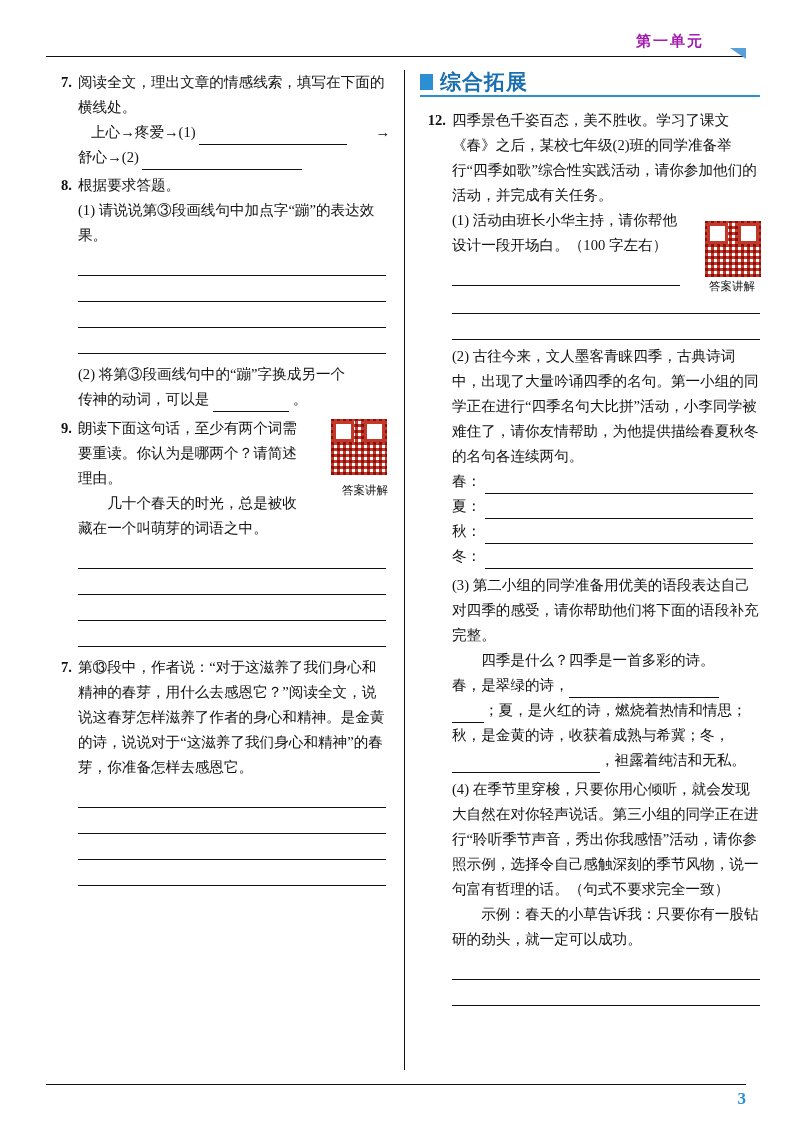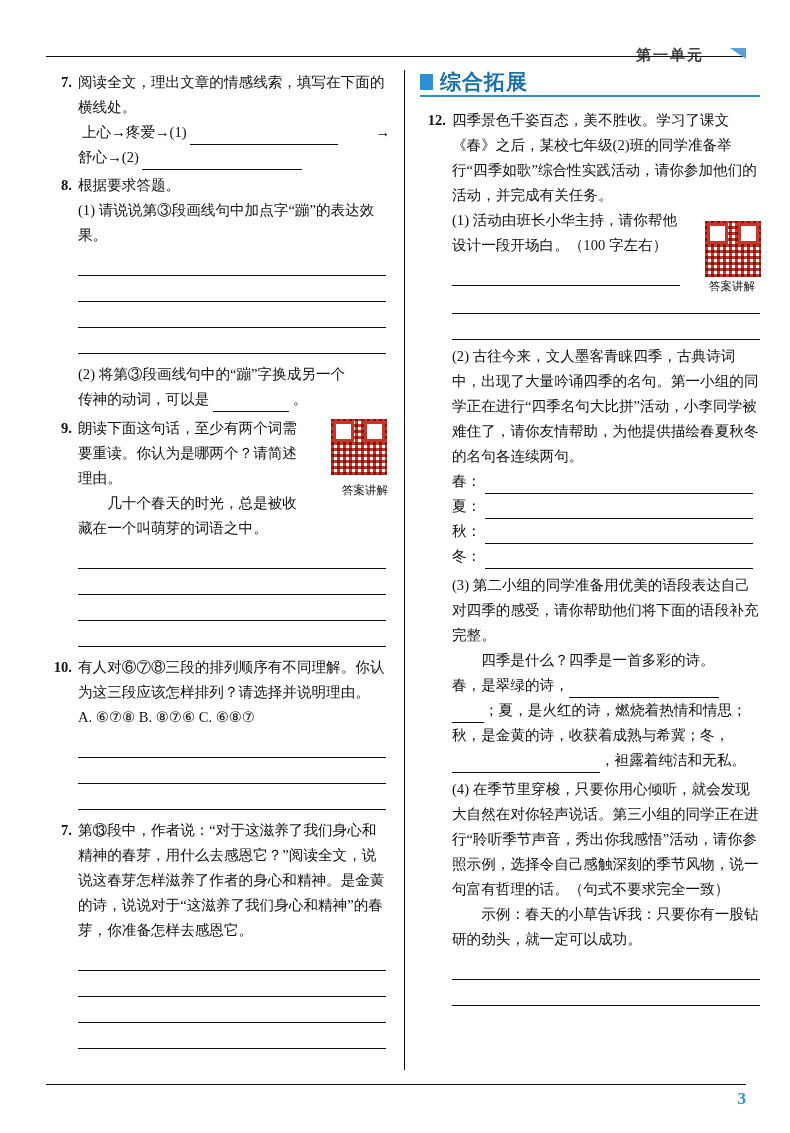--- a/index.html
+++ b/index.html
@@ -16,23 +16,23 @@
     left:0;top:0;width:790px;height:1133px;
     box-sizing:border-box;
   }
   
   .header{
     position:absolute;
     left:46px;top:30px;width:700px;
     height:34px;
   }
   .header-title{
-    position:absolute;right:42px;top:16px;
+    position:absolute;right:42px;top:2px;
     font-size:15px;font-weight:bold;letter-spacing:2px;
-    color:#404040;
+    color:#a21caf;
   }
   .header-rule{
     position:absolute;left:0;top:26px;width:700px;height:1px;
     background:#111;
   }
   .header-tri{
     position:absolute;right:0;top:18px;
     width:0;height:0;
     border-left:16px solid transparent;
     border-top:11px solid #5aa0d8;
@@ -144,21 +144,21 @@
   </div>
 
   <div class="divider"></div>
 
   <div class="col col-left">
 
     <div class="q">
       <div class="q-num">7.</div>
       <div class="q-body">阅读全文，理出文章的情感线索，填写在下面的横线处。</div>
       <div class="q-body" style="position:relative;height:25px;">
-        <span style="margin-left:4px;">上心→疼爱→(1)</span>
+        <span style="margin-left:13px;">上心→疼爱→(1)</span>
         <span class="blank-inline" style="width:148px;"></span>
         <span style="position:absolute;right:-4px;">→</span>
       </div>
       <div class="q-body" style="height:25px;">
         <span>舒心→(2)</span>
         <span class="blank-inline" style="width:160px;"></span>
       </div>
     </div>
 
     <div class="q" style="margin-top:2px;">
@@ -189,30 +189,20 @@
       <div class="q-body indent" style="padding-right:70px;">几十个春天的时光，总是被收</div>
       <div class="q-body" style="padding-right:70px;">藏在一个叫萌芽的词语之中。</div>
       <div class="q-body ans-lines">
         <div class="ans-line"></div>
         <div class="ans-line"></div>
         <div class="ans-line"></div>
         <div class="ans-line"></div>
       </div>
     </div>
 
-    <div class="q" style="margin-top:8px;">
-      <div class="q-num">10.</div>
-      <div class="q-body">有人对⑥⑦⑧三段的排列顺序有不同理解。你认为这三段应该怎样排列？请选择并说明理由。</div>
-      <div class="q-body">A. ⑥⑦⑧    B. ⑧⑦⑥    C. ⑥⑧⑦</div>
-      <div class="q-body ans-lines">
-        <div class="ans-line"></div>
-        <div class="ans-line"></div>
-        <div class="ans-line"></div>
-      </div>
-    </div>
 
     <div class="q" style="margin-top:8px;">
       <div class="q-num">7.</div>
       <div class="q-body">第⑬段中，作者说：“对于这滋养了我们身心和精神的春芽，用什么去感恩它？”阅读全文，说说这春芽怎样滋养了作者的身心和精神。是金黄的诗，说说对于“这滋养了我们身心和精神”的春芽，你准备怎样去感恩它。</div>
       <div class="q-body ans-lines">
         <div class="ans-line"></div>
         <div class="ans-line"></div>
         <div class="ans-line"></div>
         <div class="ans-line"></div>
       </div>

